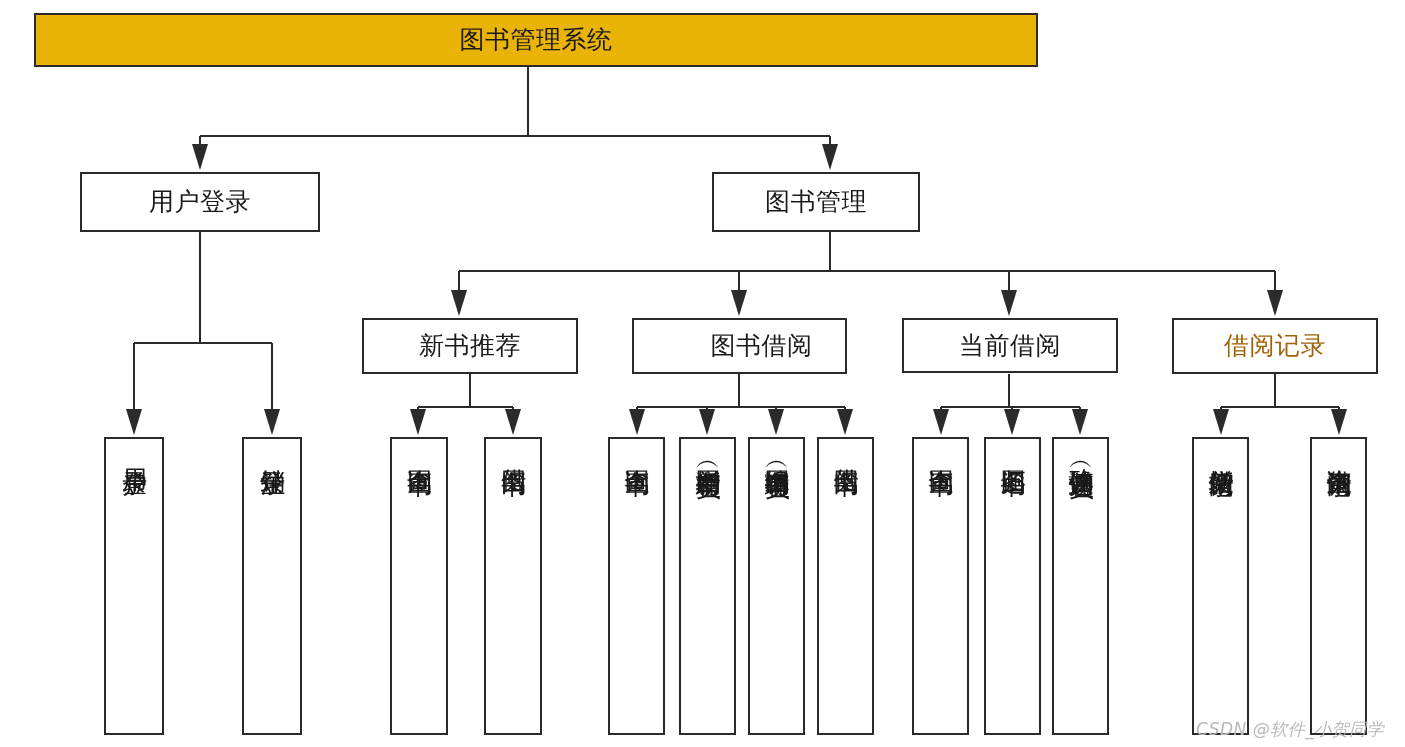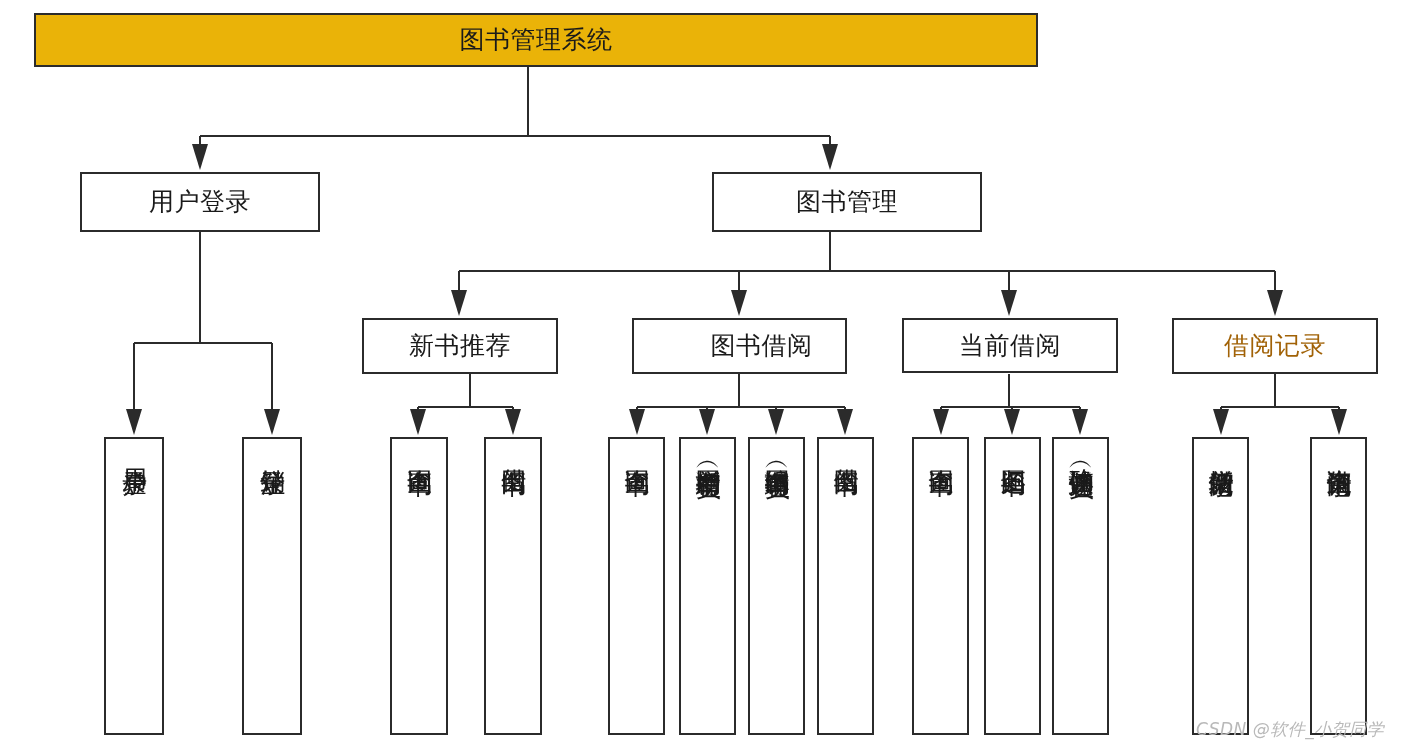--- a/index.html
+++ b/index.html
@@ -123,24 +123,24 @@
       <path d="M 1331 409 L 1347 409 L 1339 435 Z" fill="#2b2b2b"></path>
     </svg>
 
   <div id="nodes-layer">
       <div class="node horiz" style="left: 18px; top: 13px; width: 1004px; height: 54px; border-color: rgb(43, 43, 43); background: #eab308; color: rgb(26, 26, 26); margin-left: 16px;">
         <span>图书管理系统</span>
       </div>
       <div class="node horiz" style="left: 80px; top: 172px; width: 240px; height: 60px; border-color: rgb(43, 43, 43); background: rgb(255, 255, 255); color: rgb(26, 26, 26);">
         <span>用户登录</span>
       </div>
-      <div class="node horiz" style="left: 712px; top: 172px; width: 270px; height: 60px; border-color: rgb(43, 43, 43); background: rgb(255, 255, 255); color: rgb(26, 26, 26);">
+      <div class="node horiz" style="left: 712px; top: 172px; width: 208px; height: 60px; border-color: rgb(43, 43, 43); background: rgb(255, 255, 255); color: rgb(26, 26, 26);">
         <span>图书管理</span>
       </div>
-      <div class="node horiz" style="left: 362px; top: 318px; width: 196px; height: 56px; border-color: rgb(43, 43, 43); background: rgb(255, 255, 255); color: rgb(26, 26, 26);">
+      <div class="node horiz" style="left: 362px; top: 318px; width: 216px; height: 56px; border-color: rgb(43, 43, 43); background: rgb(255, 255, 255); color: rgb(26, 26, 26);">
         <span>新书推荐</span>
       </div>
       <div class="node horiz" style="left: 632px; top: 318px; width: 215px; height: 56px; border-color: rgb(43, 43, 43); background: rgb(255, 255, 255); color: rgb(26, 26, 26); padding-left: 44px;">
         <span>图书借阅</span>
       </div>
       <div class="node horiz" style="left: 902px; top: 318px; width: 216px; height: 55px; border-color: rgb(43, 43, 43); background: rgb(255, 255, 255); color: rgb(26, 26, 26);">
         <span>当前借阅</span>
       </div>
       <div class="node horiz" style="left: 1172px; top: 318px; width: 206px; height: 56px; border-color: rgb(43, 43, 43); background: rgb(255, 255, 255); color: #a16207;">
         <span>借阅记录</span>

